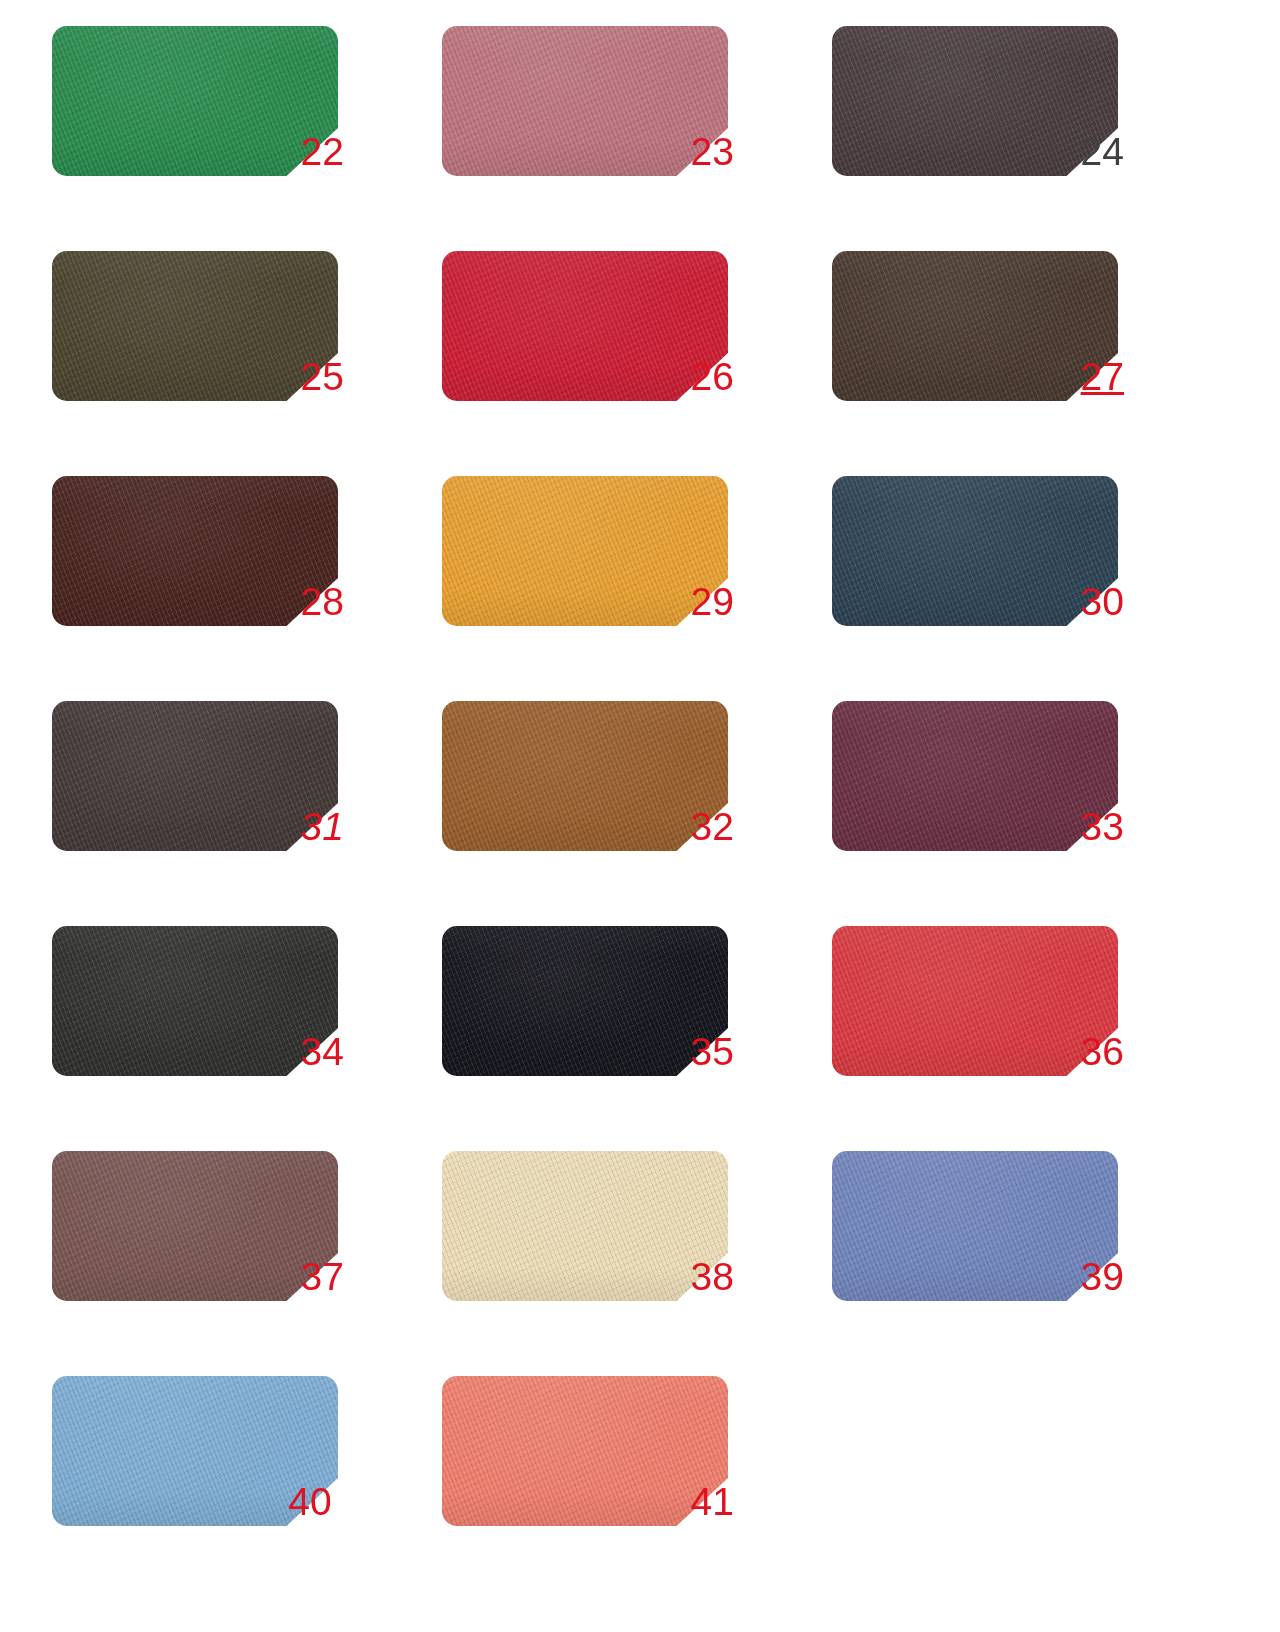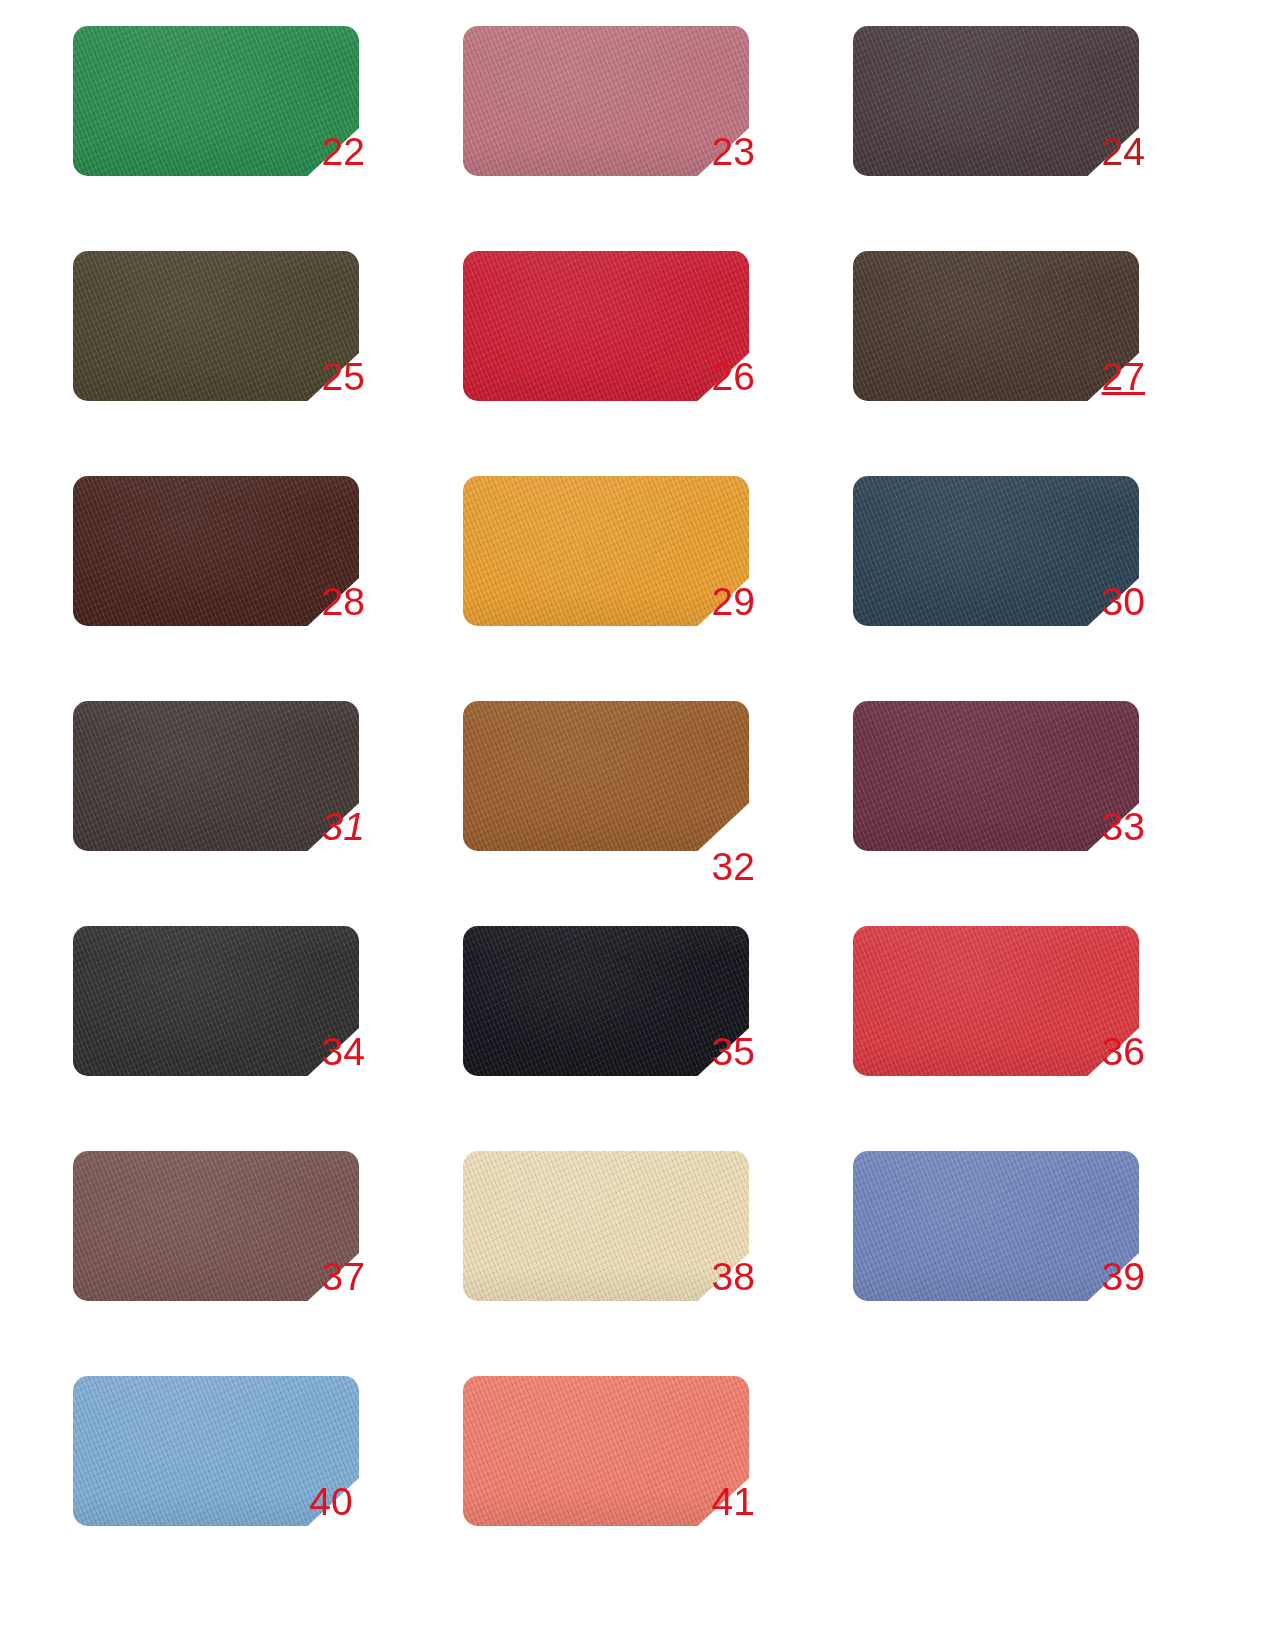--- a/index.html
+++ b/index.html
@@ -20,21 +20,21 @@
     position: absolute;
     left: 0;
     top: 0;
     width: 1280px;
     height: 1632px;
     display: grid;
     grid-template-columns: repeat(3, 390px);
     grid-template-rows: repeat(7, 225px);
     justify-content: start;
     align-content: start;
-    padding-left: 73px;
+    padding-left: 52px;
     padding-top: 26px;
     box-sizing: border-box;
   }
 
   .swatch-cell {
     position: relative;
     width: 390px;
     height: 225px;
   }
 
@@ -123,21 +123,21 @@
     <div class="swatch-cell">
       <div class="swatch-chip" style="background-color: rgb(42, 140, 78);"></div>
       <div class="swatch-number" style="color: rgb(224, 18, 31);">22</div>
     </div>
     <div class="swatch-cell">
       <div class="swatch-chip" style="background-color: rgb(189, 117, 128);"></div>
       <div class="swatch-number" style="color: rgb(224, 18, 31);">23</div>
     </div>
     <div class="swatch-cell">
       <div class="swatch-chip" style="background-color: rgb(74, 61, 63);"></div>
-      <div class="swatch-number" style="color: #b91c1c;">24</div>
+      <div class="swatch-number" style="color: #404040;">24</div>
     </div>
     <div class="swatch-cell">
       <div class="swatch-chip" style="background-color: rgb(76, 69, 48);"></div>
       <div class="swatch-number" style="color: rgb(224, 18, 31);">25</div>
     </div>
     <div class="swatch-cell">
       <div class="swatch-chip" style="background-color: rgb(204, 31, 53);"></div>
       <div class="swatch-number" style="color: rgb(224, 18, 31);">26</div>
     </div>
     <div class="swatch-cell">
@@ -155,21 +155,21 @@
     <div class="swatch-cell">
       <div class="swatch-chip" style="background-color: rgb(46, 68, 85);"></div>
       <div class="swatch-number" style="color: rgb(224, 18, 31);">30</div>
     </div>
     <div class="swatch-cell">
       <div class="swatch-chip" style="background-color: rgb(68, 58, 56);"></div>
       <div class="swatch-number" style="color: rgb(224, 18, 31); font-style: italic;">31</div>
     </div>
     <div class="swatch-cell">
       <div class="swatch-chip" style="background-color: rgb(154, 95, 46);"></div>
-      <div class="swatch-number" style="color: rgb(224, 18, 31); margin-top: 40px;">32</div>
+      <div class="swatch-number" style="color: rgb(224, 18, 31);">32</div>
     </div>
     <div class="swatch-cell">
       <div class="swatch-chip" style="background-color: rgb(107, 49, 68);"></div>
       <div class="swatch-number" style="color: rgb(224, 18, 31);">33</div>
     </div>
     <div class="swatch-cell">
       <div class="swatch-chip" style="background-color: rgb(49, 49, 48);"></div>
       <div class="swatch-number" style="color: rgb(224, 18, 31);">34</div>
     </div>
     <div class="swatch-cell">

